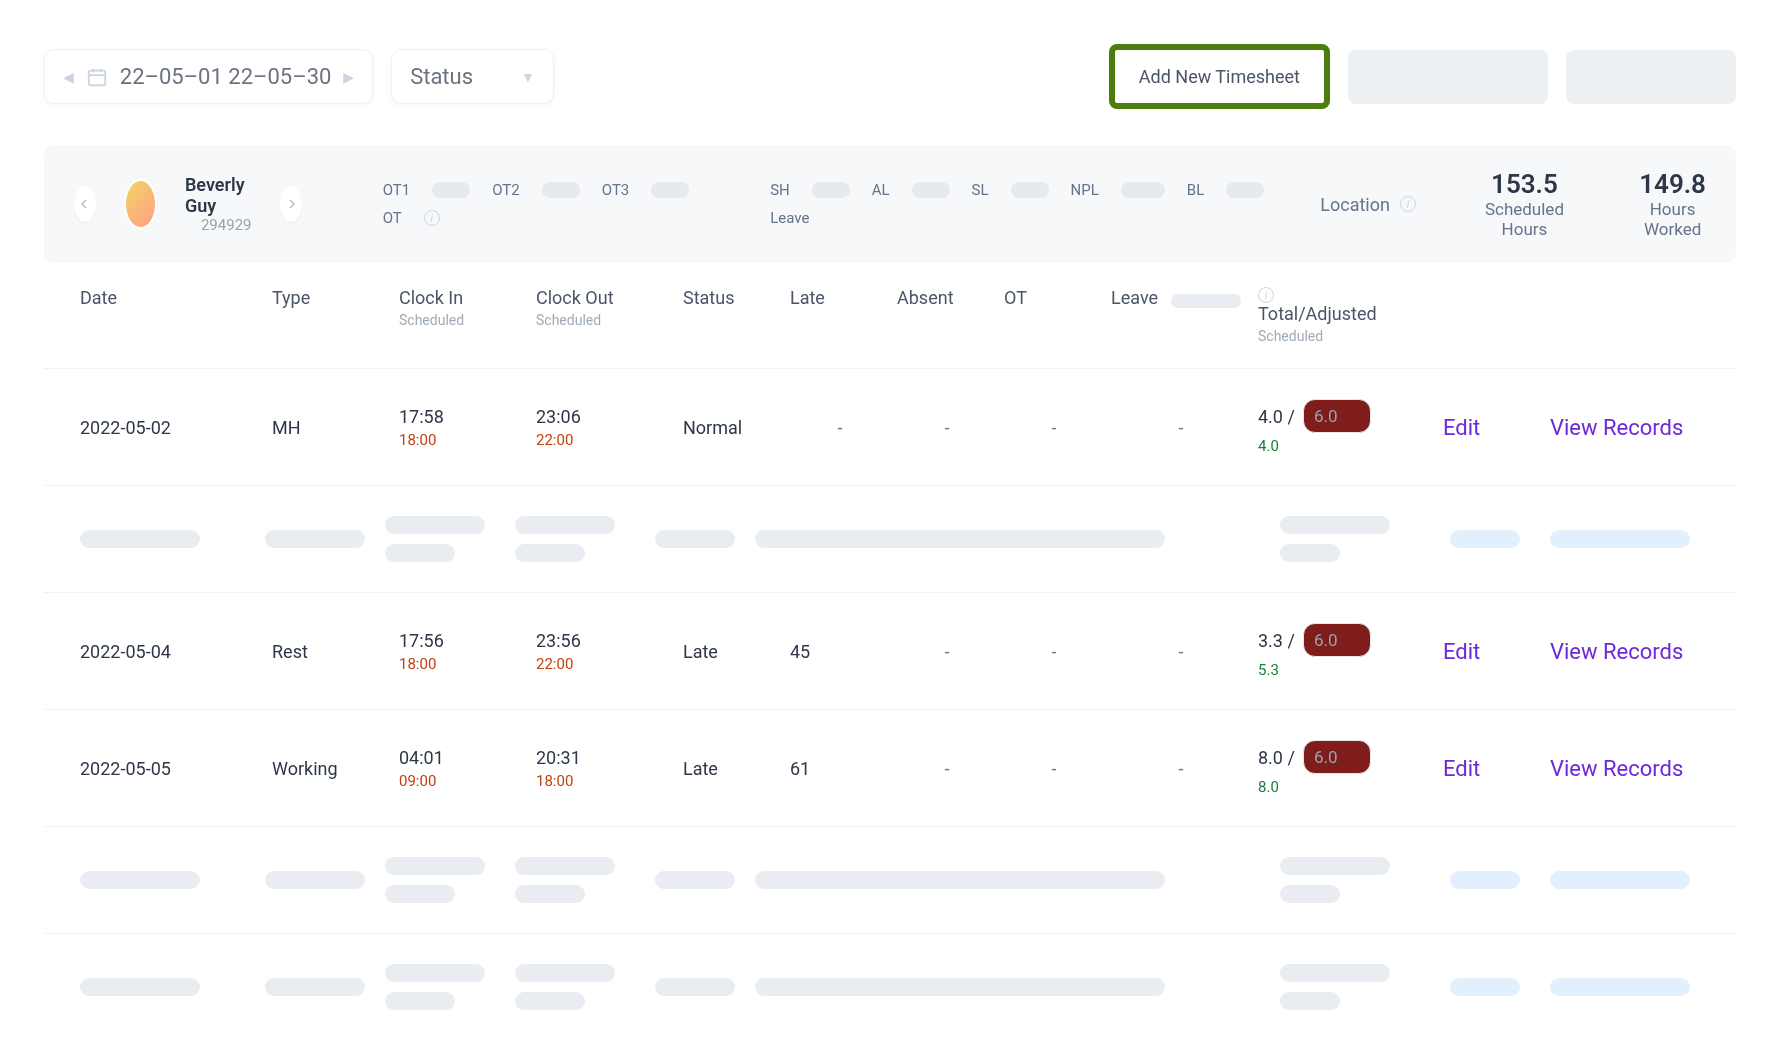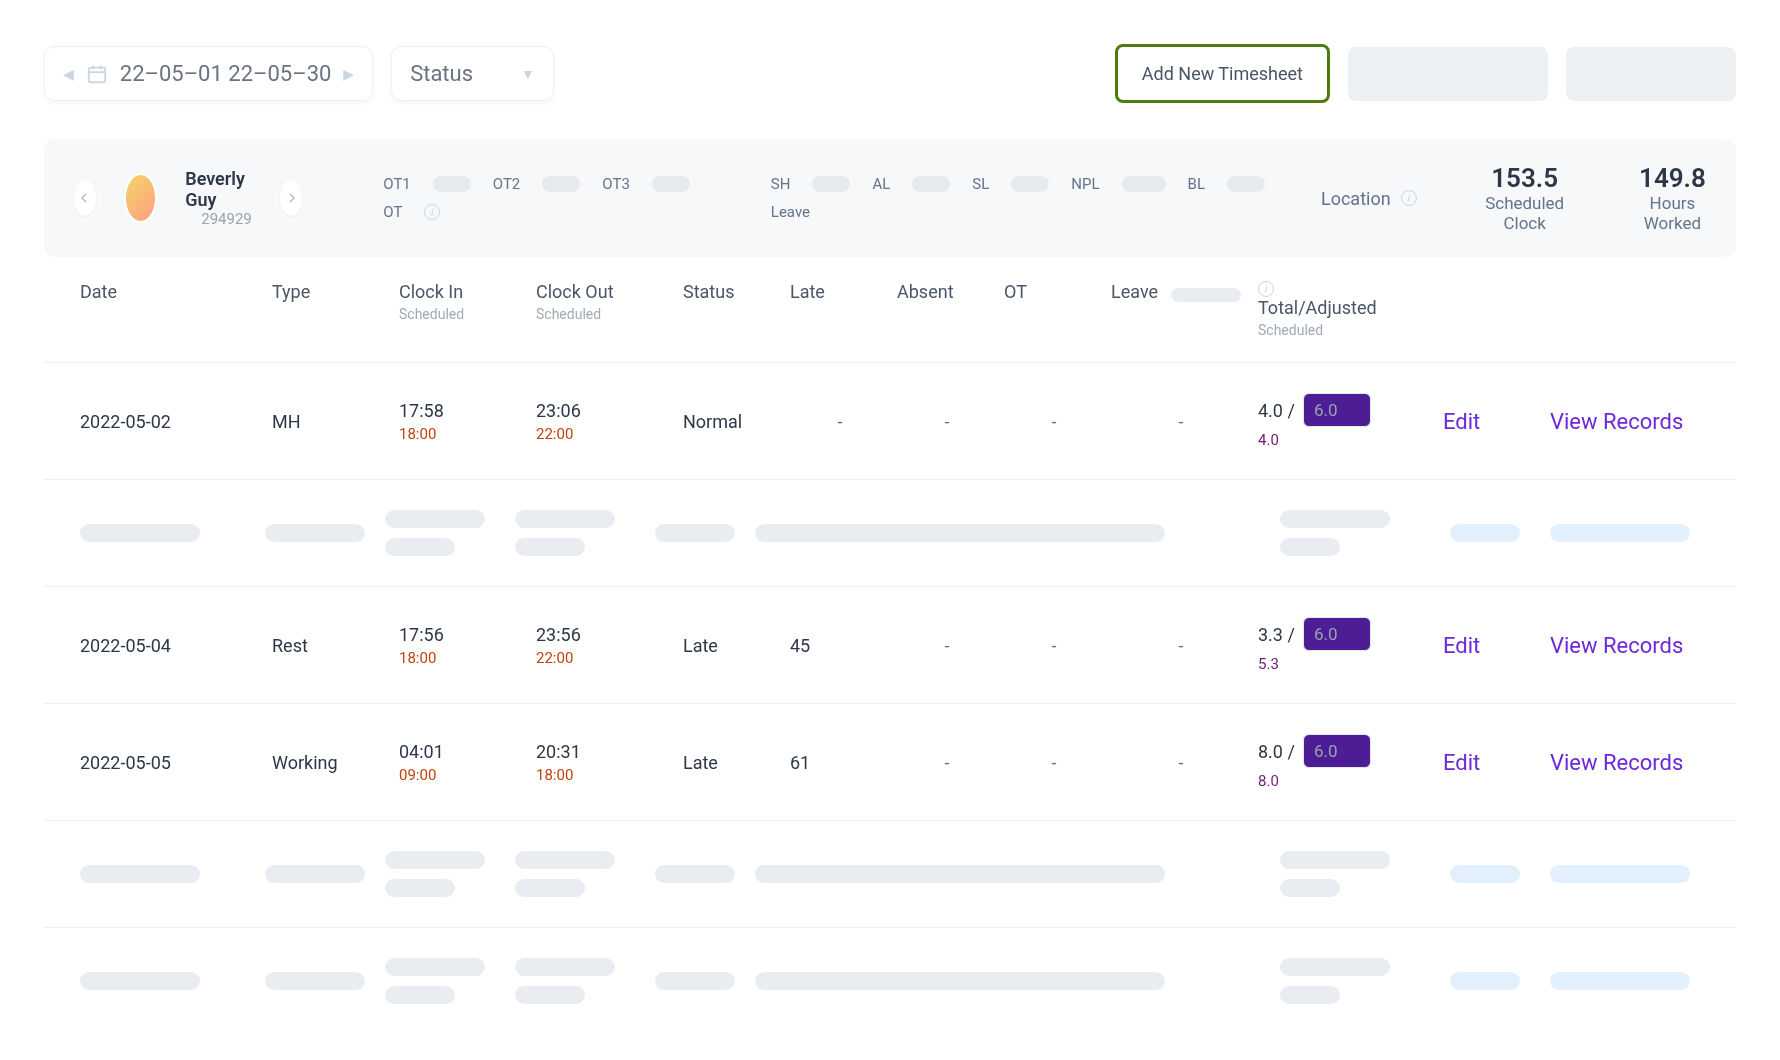--- a/index.html
+++ b/index.html
@@ -7,21 +7,21 @@
   .wrap { padding: 44px 44px 0 44px; border-radius: 40px; overflow: hidden; height: 100%; }
   
   
   .topbar { display: flex; align-items: center; gap: 18px; }
   .pill { display: inline-flex; align-items: center; background: #fff; border: 1px solid #edf0f5; box-shadow: 0 2px 6px rgba(0,0,0,0.04); border-radius: 10px; padding: 14px 18px; gap: 12px; font-size: 22px; color: #6b7280; }
   .pill .chev { color: #cbd5e1; font-size: 14px; }
   .cal-icon { width: 22px; height: 22px; color: #cbd5e1; display:inline-flex; }
   .status-pill { gap: 48px; }
   
   .top-right { margin-left: auto; display: flex; gap: 18px; align-items: center; }
-  .btn-outline { border: 3px solid #4d7c0f; border-radius: 8px; padding: 16px 24px; font-size: 18px; color: #4a5568; background:#fff; }
+  .btn-outline { border: 6px solid #4d7c0f; border-radius: 8px; padding: 16px 24px; font-size: 18px; color: #4a5568; background:#fff; }
   .skel { background: #edf0f3; border-radius: 6px; }
   .skel-btn { width: 200px; height: 54px; border-radius: 8px; }
   .skel-btn.sm { width: 170px; }
   
   
   .empbar { margin-top: 36px; background: #f6f8fa; border-radius: 10px; display: flex; align-items: center; padding: 24px 30px; gap: 28px; }
   .navcirc { width: 36px; height: 36px; border-radius: 50%; background: #fff; display: inline-flex; align-items:center; justify-content:center; color:#cbd5e1; font-size:14px; box-shadow:0 1px 2px rgba(0,0,0,0.06); }
   .avatar { width: 50px; height: 50px; border-radius: 50%; background: linear-gradient(135deg,#f6d365,#fda085); border:2px solid #fff; }
   .empname { font-size: 18px; font-weight: 600; color:#2d3748; }
   .empid { font-size: 15px; color:#9aa3af;margin-left:16px; }
@@ -39,22 +39,22 @@
   .stat-lbl { font-size:17px; color:#64748b; }
   .thead, .trow { display:grid; grid-template-columns: 185px 120px 130px 140px 100px 100px 100px 100px 140px 170px 100px 150px; align-items:flex-start; padding: 24px 36px; gap:7px; }
   .thead { color:#4a5568; font-size:18px; border-bottom: none; }
   .thead .sub { font-size:14px; color:#a0aab5; margin-top:4px; }
   .trow { border-top: 1px solid #eef1f5; padding-top:30px; padding-bottom:30px; align-items:center; }
   .cell { font-size:18px; color:#2d3748; }
   .cell .sub { font-size:15px; color:#c2410c; margin-top:4px; }
   .dash { color:#64748b; text-align:center; }
   
   .adj-wrap { display:flex; align-items:center; gap:8px; }
-  .adj-input { border:1px solid #e5e9ef; border-radius:6px; padding:6px 10px; width:68px; font-size:17px; color:#9aa3af; background:#4c1d95; }
-  .subline { font-size:15px; color:#701a75; margin-top:4px; }
+  .adj-input { border:1px solid #e5e9ef; border-radius:12px; padding:6px 10px; width:68px; font-size:17px; color:#9aa3af; background:#7f1d1d; }
+  .subline { font-size:15px; color:#15803d; margin-top:4px; }
   .link { color:#6d28d9; font-size:22px; cursor:pointer;margin-left:8px; }
   .link.view { text-align:right; white-space:nowrap; }
   
   
   .skel-row { border-top:1px solid #eef1f5; padding:30px 36px; display:grid; grid-template-columns: 185px 120px 130px 140px 100px 420px 1fr 170px 100px 150px; align-items:center; }
   .skel-pill { height:18px; border-radius:10px; background:#e9ecf0; }
   .skel-pill.lt { background:#e2f0fd; }
   .skel-stack { display:flex; flex-direction:column; gap:10px; align-items:flex-start; }
   
   .th-col { display:flex; flex-direction:column; }
@@ -148,21 +148,21 @@
 
     <div class="loc">
       <span>Location</span>
       <span class="info-ico">i</span>
     </div>
 
     <div style="width:20px"></div>
 
     <div class="stat-block">
       <div class="stat-val">153.5</div>
-      <div class="stat-lbl">Scheduled Clock</div>
+      <div class="stat-lbl">Scheduled Hours</div>
     </div>
     <div style="width:30px"></div>
     <div class="stat-block">
       <div class="stat-val">149.8</div>
       <div class="stat-lbl">Hours Worked</div>
     </div>
   </div>
 
   <div class="thead">
     <div class="th-col">

